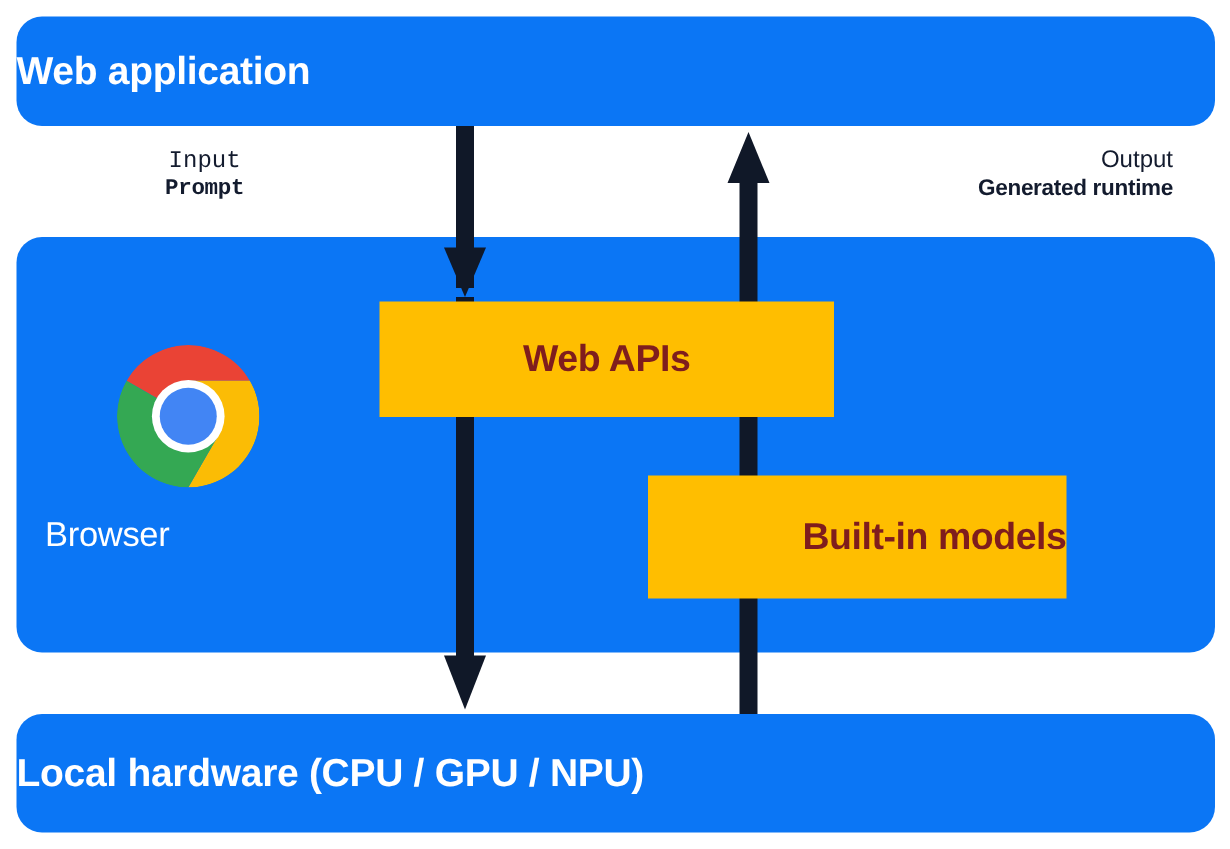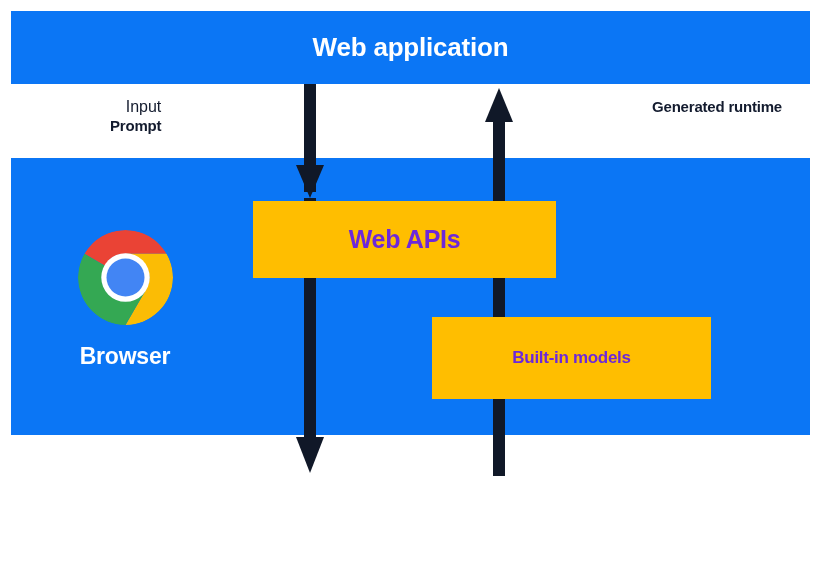--- a/index.html
+++ b/index.html
@@ -17,21 +17,21 @@
     background: #ffffff;
     overflow: hidden;
   }
 
   
   .band {
     position: absolute;
     background: #0b76f5;
     display: flex;
     align-items: center;
-    justify-content: center;
+    border-radius: 17px;
   }
   #band-web-application {
     left: 11px;
     top: 11px;
     width: 799px;
     height: 73px;
   }
   #band-browser {
     left: 11px;
     top: 158px;
@@ -66,21 +66,22 @@
 
   
   .io-label {
     position: absolute;
     color: #131b2e;
     line-height: 1.18;
   }
   #io-input {
     left: 110px;
     top: 98px;
-    text-align: right;
+    text-align: center;
+    font-family: Liberation Mono, monospace;
   }
   #io-output {
     right: 38px;
     top: 98px;
     text-align: right;
   }
   .io-kind {
     font-size: 16px;
     font-weight: normal;
     display: block;
@@ -98,70 +99,72 @@
     left: 78px;
     top: 230px;
     width: 95px;
     height: 95px;
   }
   #browser-caption {
     position: absolute;
     left: 30px;
     top: 343px;
     width: 190px;
-    text-align: center;
+    text-align: left;
     color: #ffffff;
-    font-weight: bold;
+    font-weight: normal;
     font-size: 23px;
     letter-spacing: -0.2px;
   }
 
   
   .yellow-box {
     position: absolute;
     background: #FFBE00;
     display: flex;
     align-items: center;
     justify-content: center;
     text-align: center;
-    color: #6d28d9;
+    color: #7f1d1d;
     font-weight: bold;
     letter-spacing: -0.3px;
     line-height: 1.22;
   }
   #box-web-apis {
     left: 253px;
     top: 201px;
     width: 303px;
     height: 77px;
     font-size: 25px;
   }
   #box-builtin-models {
     left: 432px;
     top: 317px;
     width: 279px;
     height: 82px;
-    font-size: 17px;
+    font-size: 25px;
+    justify-content: flex-end;
   }
 </style>
 </head>
 <body>
 
 <div id="canvas">
 
   <div class="band" id="band-web-application">
     <span class="band-label">Web application</span>
   </div>
 
   <div class="io-label" id="io-input">
     <span class="io-kind">Input</span>
     <span class="io-value">Prompt</span>
   </div>
 
   <div class="io-label" id="io-output">
+    <span class="io-kind">Output</span>
     <span class="io-value">Generated runtime</span>
   </div>
 
   <div class="band" id="band-browser"></div>
 
   <svg id="arrow-layer" viewBox="0 0 820 566">
 
     <g>
       <rect x="304" y="84" width="12" height="108" fill="#101828"></rect>
       <polygon points="296,165 324,165 310,198" fill="#101828"></polygon>
@@ -203,14 +206,17 @@
   <div class="yellow-box" id="box-web-apis">
     <span>Web APIs</span>
   </div>
 
   <div class="yellow-box" id="box-builtin-models">
     <span>
       <span>Built-in models</span><br>
     </span>
   </div>
 
+  <div class="band" id="band-local-hardware">
+    <span class="band-label">Local hardware (CPU / GPU / NPU)</span>
+  </div>
 
 </div>
 
 </body></html>

